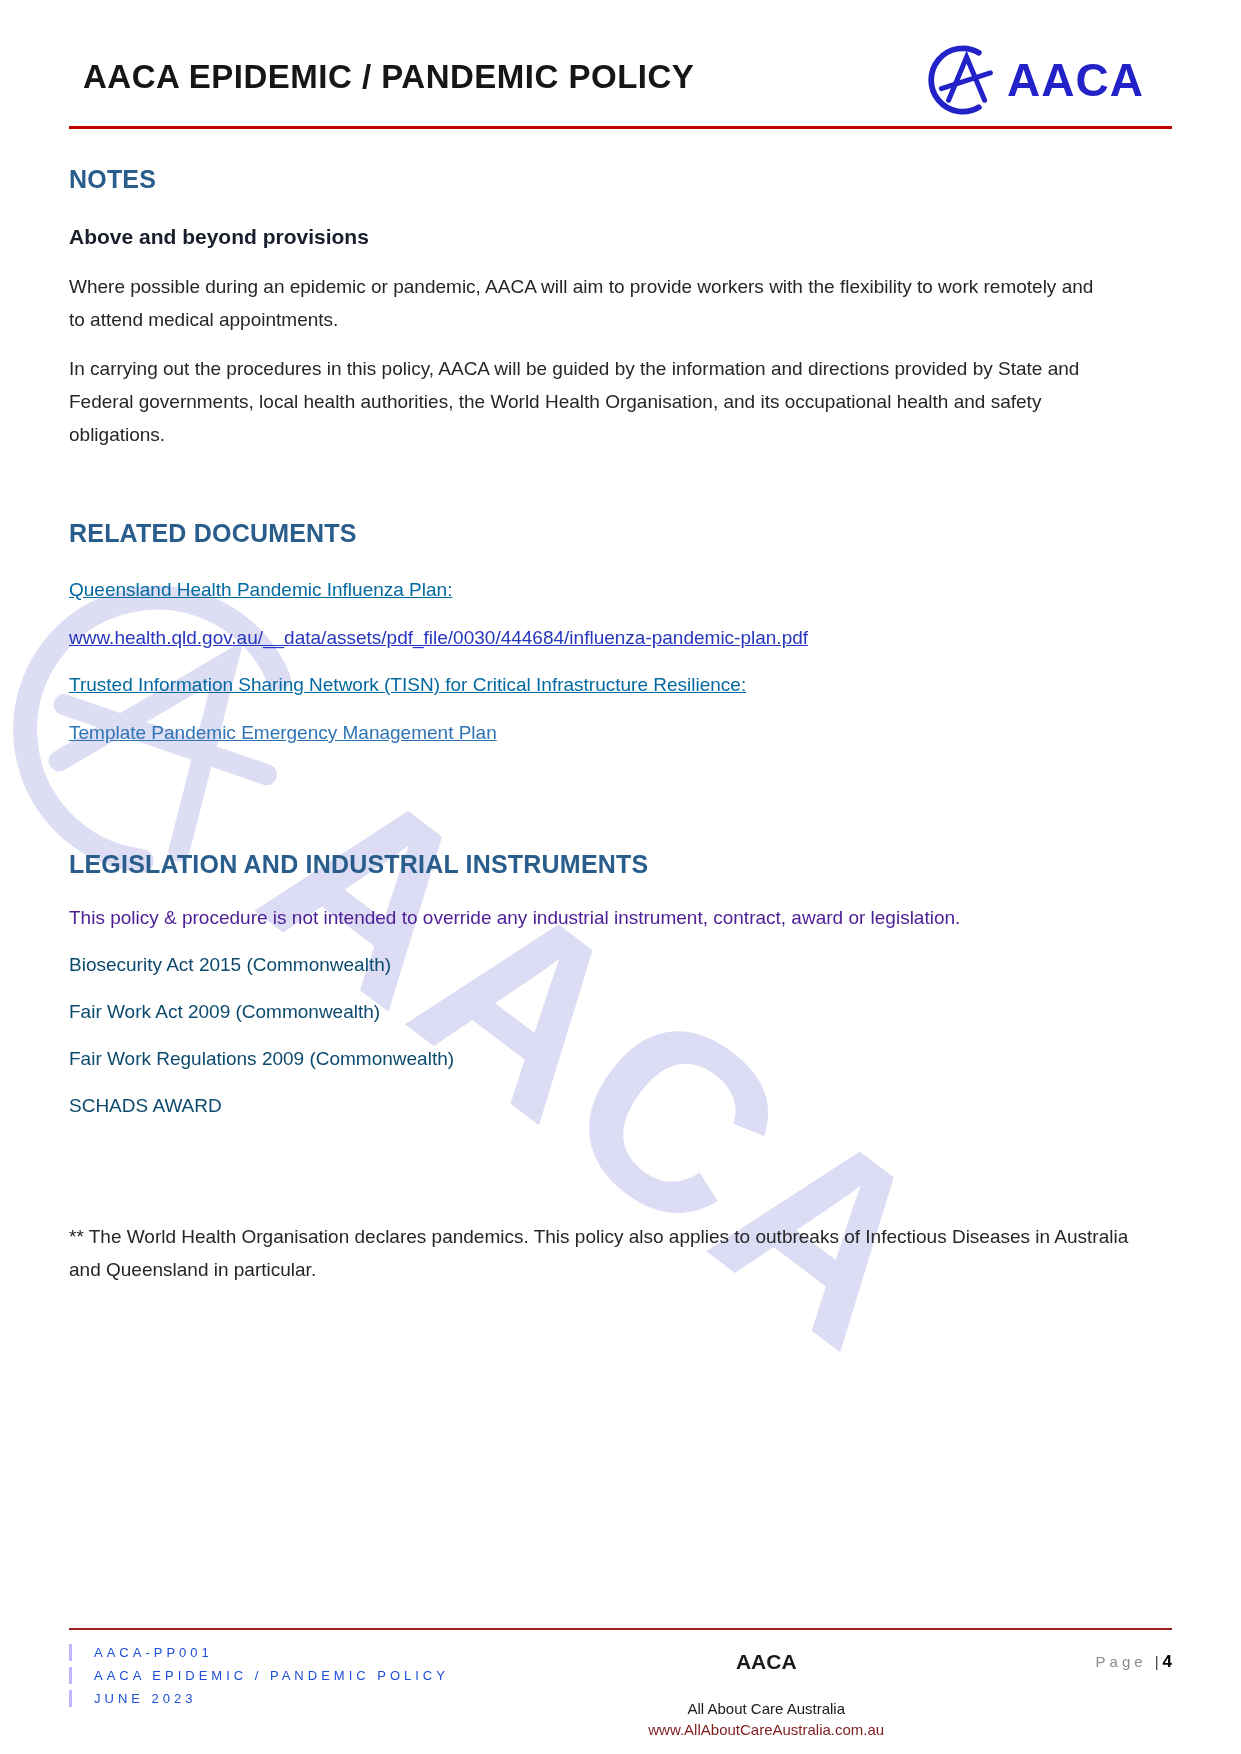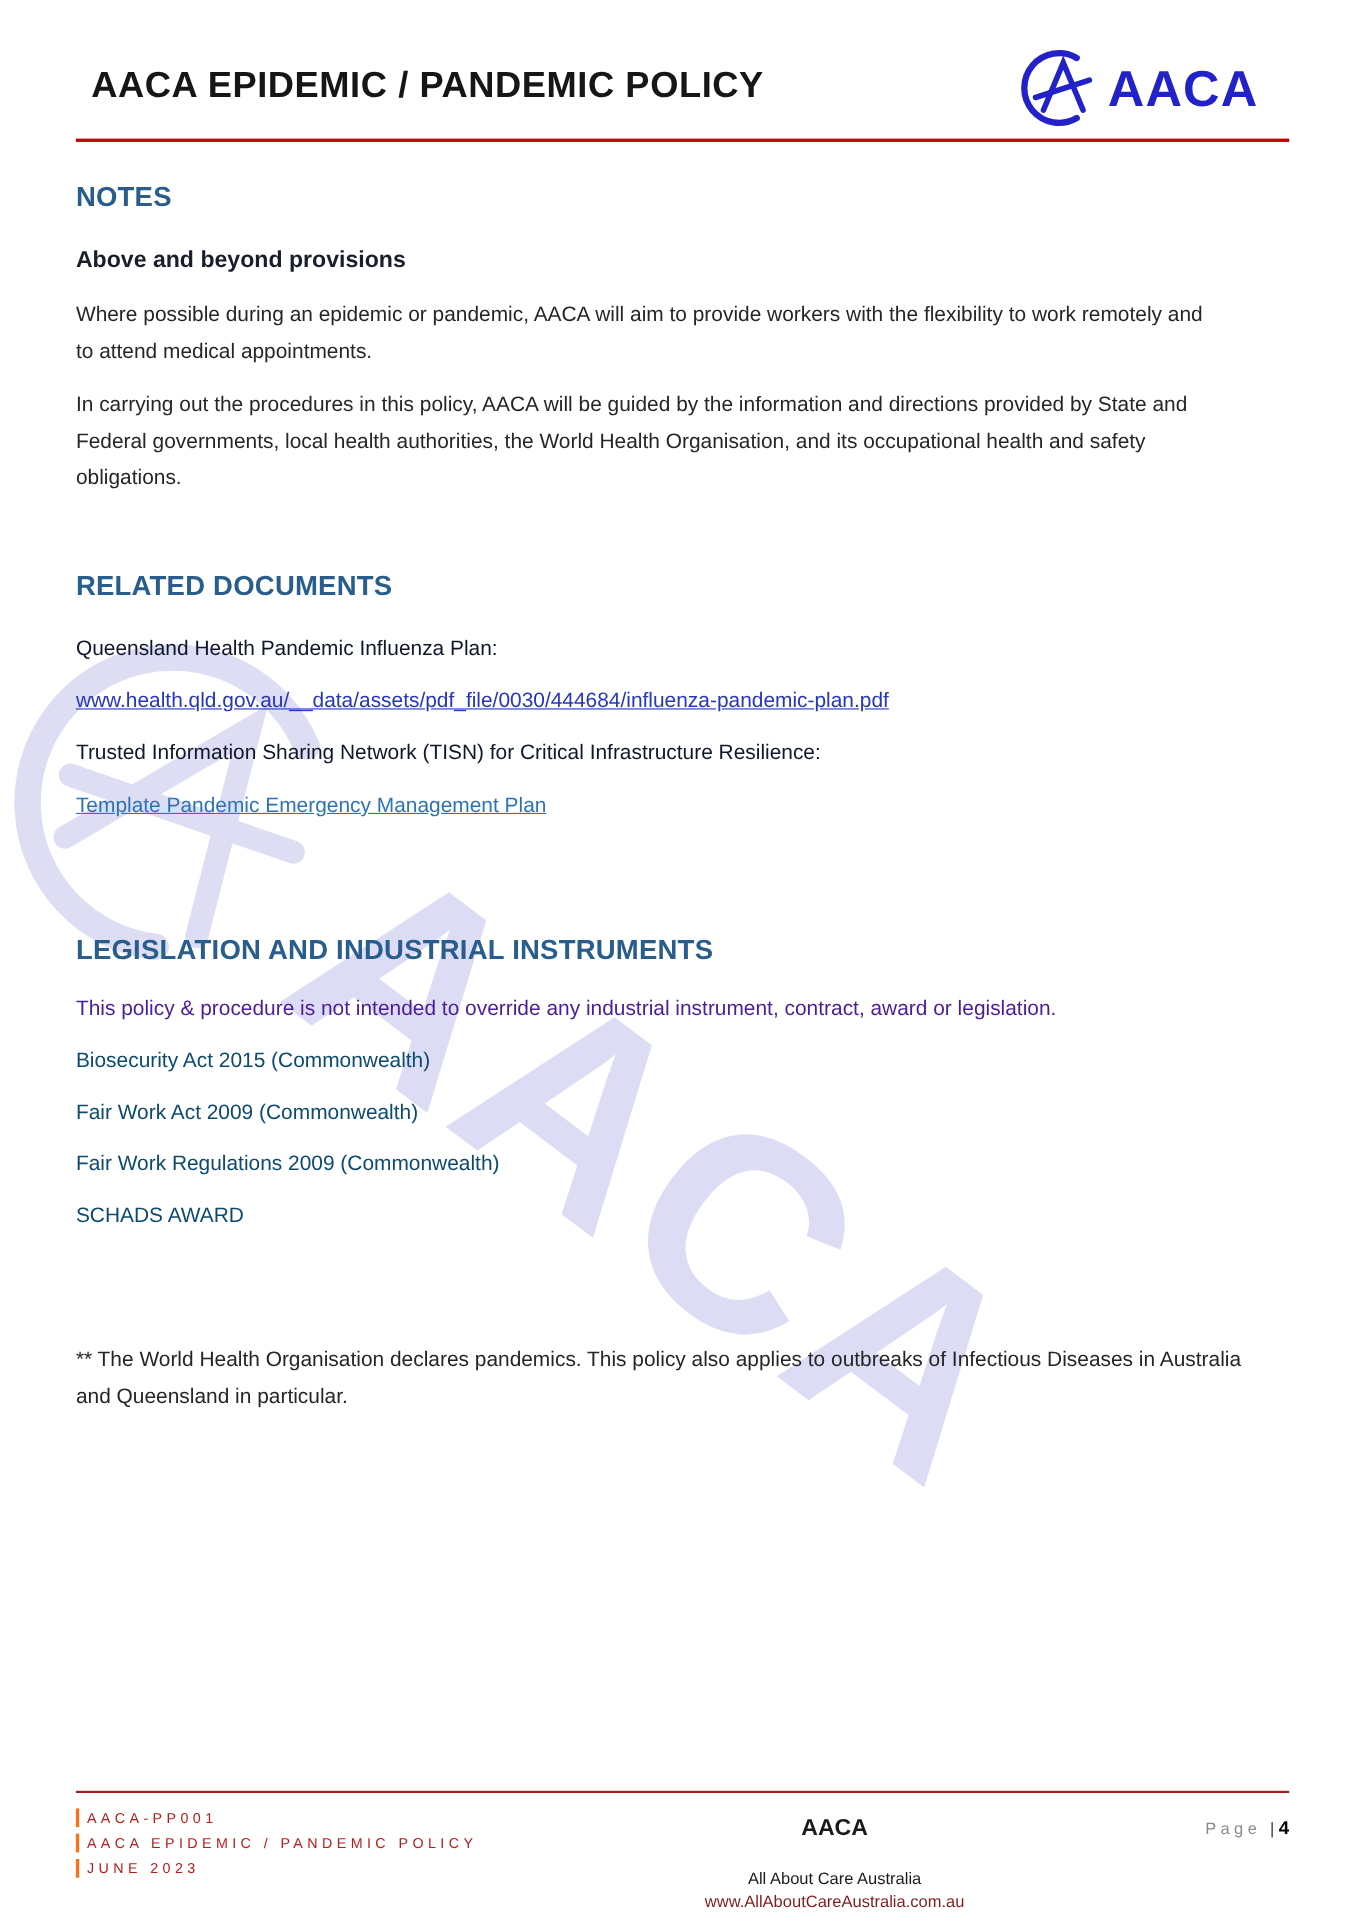--- a/index.html
+++ b/index.html
@@ -21,21 +21,21 @@
   
   .h1{font-size:25px;font-weight:bold;color:#295d8c;letter-spacing:.2px;}
   .h1.notes{margin-top:36px;}
   .h2{font-size:21px;font-weight:bold;color:#181e2b;margin-top:31px;}
 
   
   .para{font-size:19px;line-height:33px;color:#262626;max-width:1045px;}
   .p1{margin-top:21px;}
   .p2{margin-top:16px;}
   .h1.related{margin-top:68px;}
-  .intro{font-size:19px;color:#0f172a;margin-top:31px;}
+  .intro{font-size:19px;color:#0369a1;margin-top:31px;text-decoration:underline;}
   .linkline{margin-top:26px;font-size:19px;}
   a.link1{color:#2636bd;text-decoration:underline;}
   a.link2{color:#2e74b5;text-decoration:underline;}
   .h1.legislation{margin-top:106px;}
   .leg-para{font-size:19px;color:#4c1d95;margin-top:28px;}
   .leg-item{font-size:19px;color:#0c4a6e;margin-top:25px;}
   .who-note{font-size:19px;line-height:33px;color:#262626;margin-top:103px;max-width:1060px;}
 
   
   .watermark{position:absolute;left:128px;top:520px;z-index:0;
@@ -43,22 +43,22 @@
              display:flex;align-items:center;gap:30px;pointer-events:none;}
   .watermark svg{width:300px;height:300px;opacity:.95;}
   .wm-text{font-size:250px;font-weight:bold;color:#dcdcf4;letter-spacing:8px;
            line-height:1;font-family:"Liberation Sans",sans-serif;}
 
   
   .footer{position:absolute;left:69px;right:69px;top:1628px;z-index:2;
           border-top:2px solid #9e1f1f;display:flex;justify-content:space-between;
           padding-top:14px;}
   .f-left{display:flex;flex-direction:column;gap:6px;}
-  .f-left .f-line{font-size:13px;color:#b91c1c;letter-spacing:4px;
-                  border-left:3px solid #f97316;padding-left:7px;line-height:17px;}
+  .f-left .f-line{font-size:13px;color:#1d4ed8;letter-spacing:4px;
+                  border-left:3px solid #c4b5fd;padding-left:22px;line-height:17px;}
   .f-center{text-align:center;transform:translateX(-6px);}
   .f-center .f-brand{font-size:21px;font-weight:bold;color:#1a1a1a;margin-top:6px;}
   .f-center .f-sub{font-size:15px;color:#1a1a1a;margin-top:26px;}
   .f-center .f-url{font-size:15px;color:#7f1d1d;margin-top:4px;}
   .f-right{font-size:15px;color:#8a8a8a;letter-spacing:4px;margin-top:8px;white-space:nowrap;}
   .f-right .bar{color:#3a3a3a;letter-spacing:0;margin:0 4px 0 8px;}
   .f-right .pnum{color:#000;font-weight:bold;letter-spacing:0;font-size:17px;}
 </style>
 </head>
 <body>

